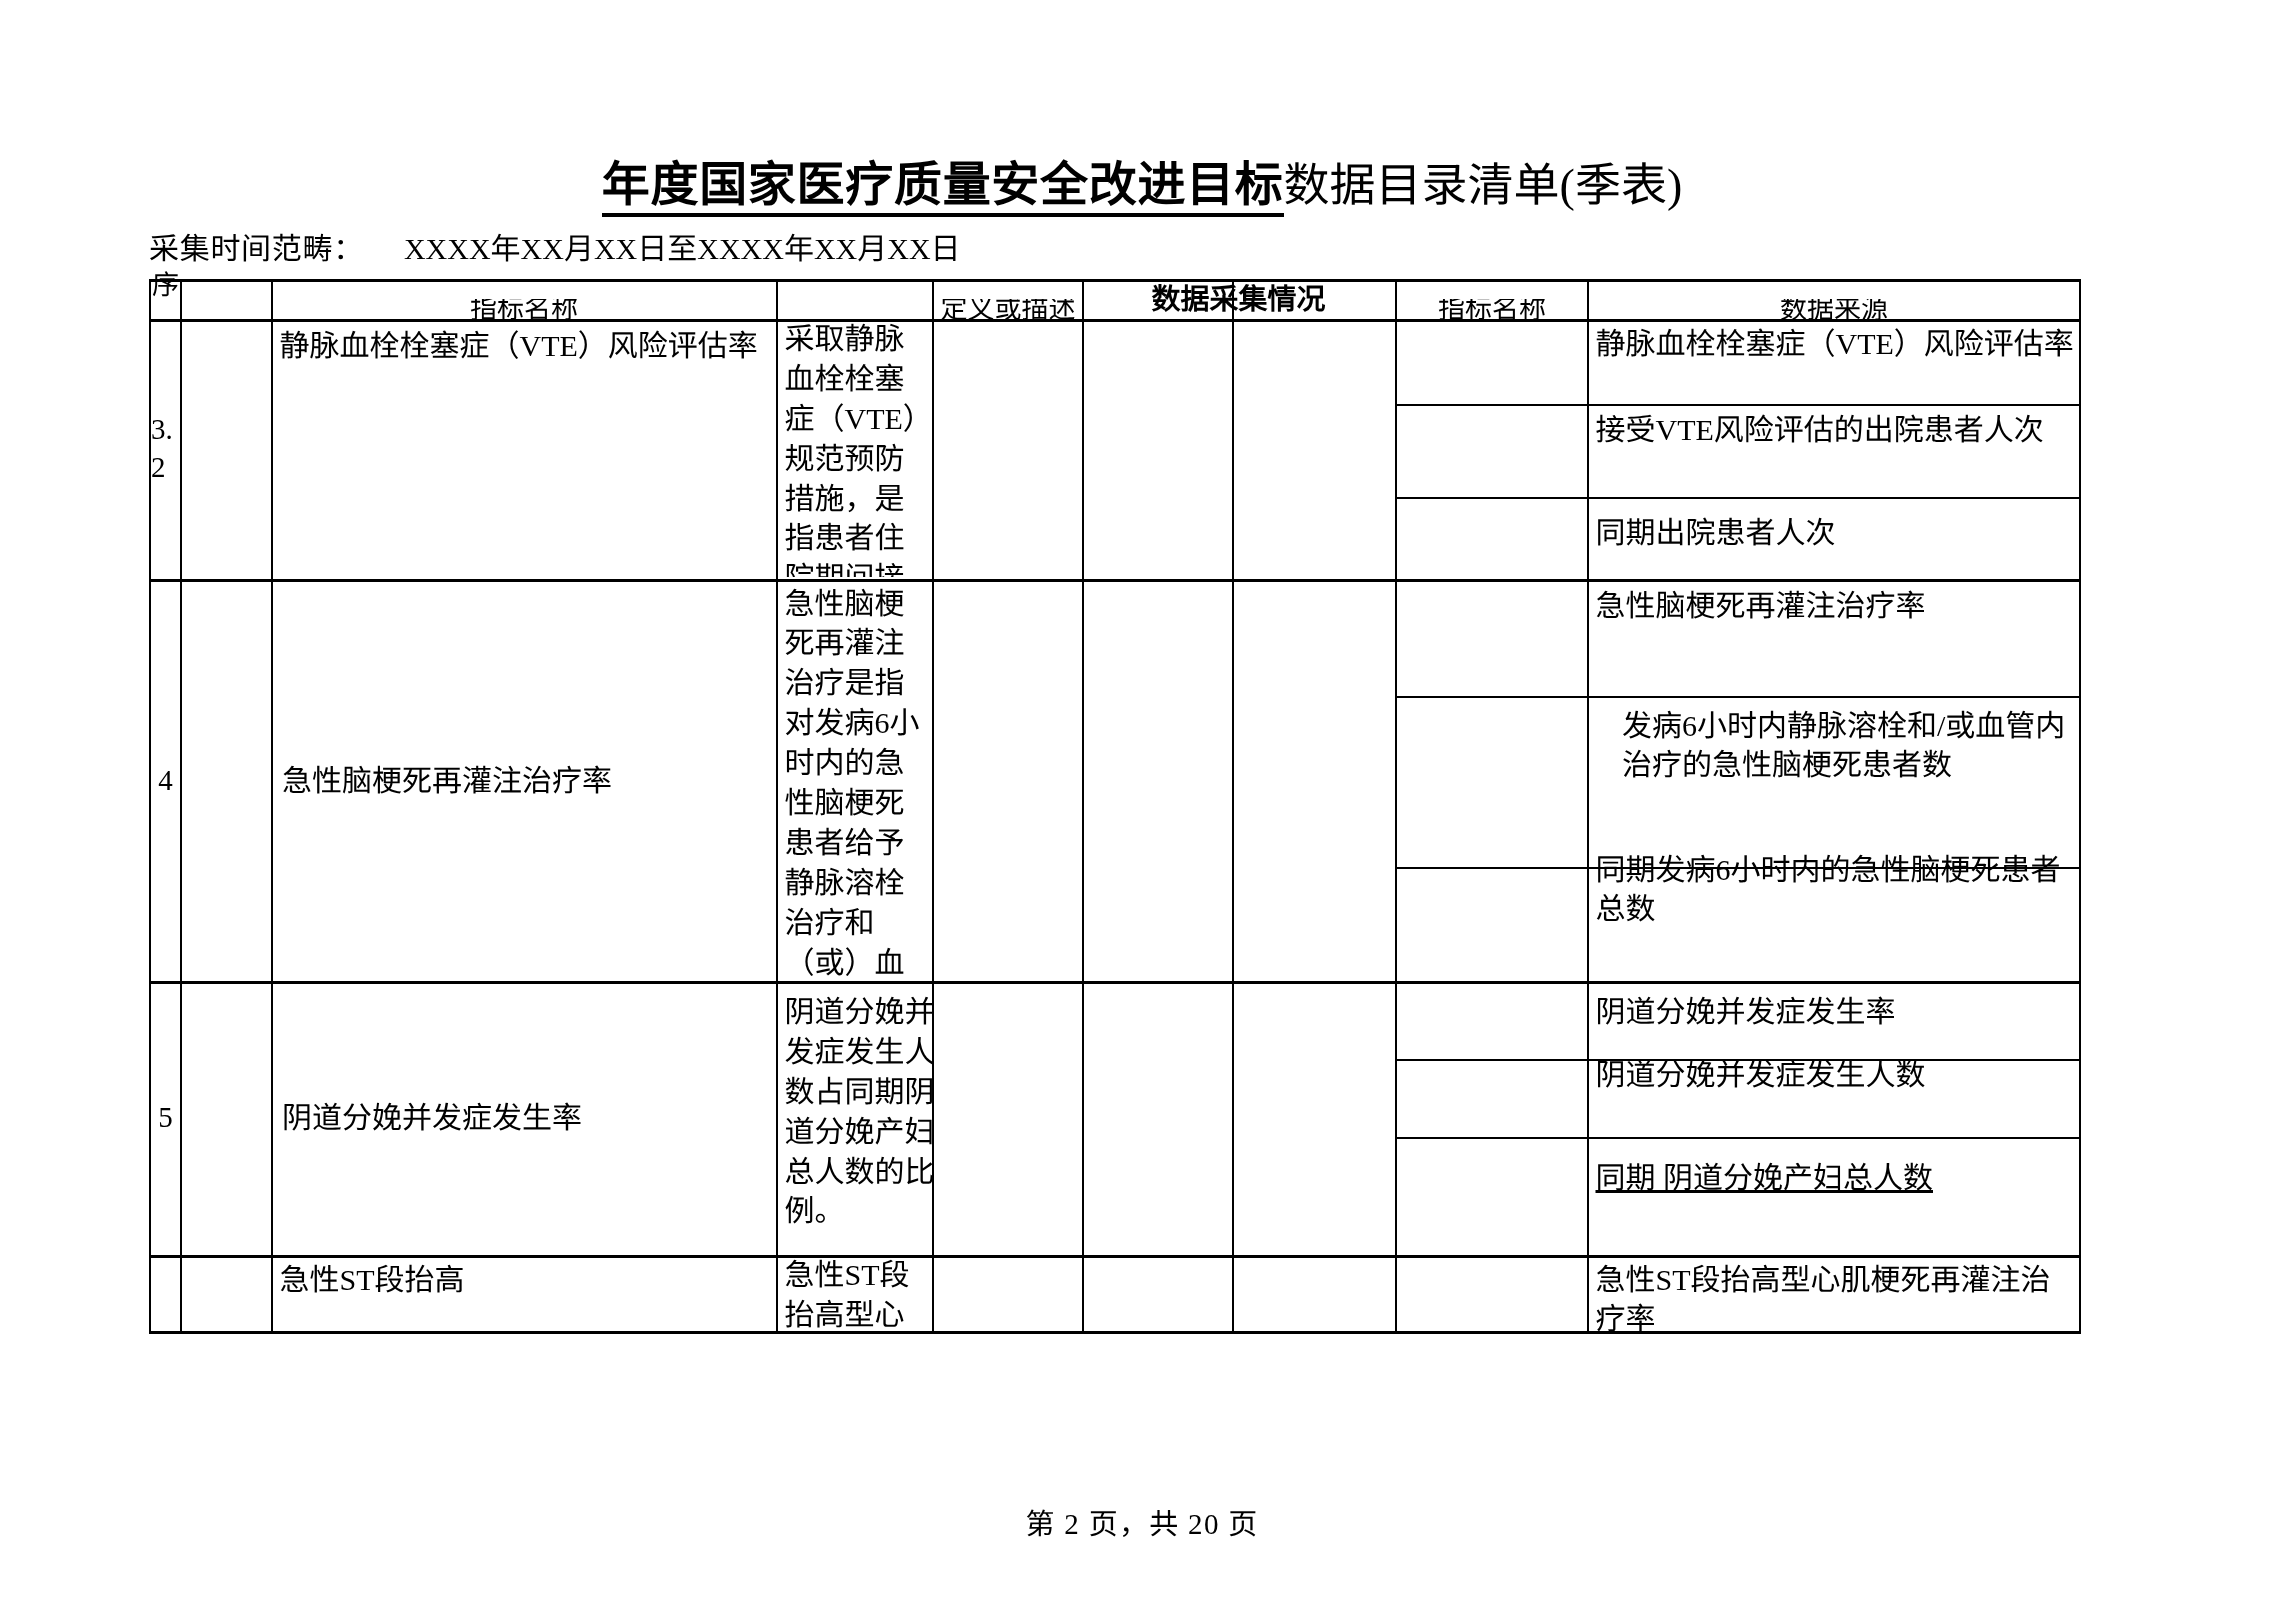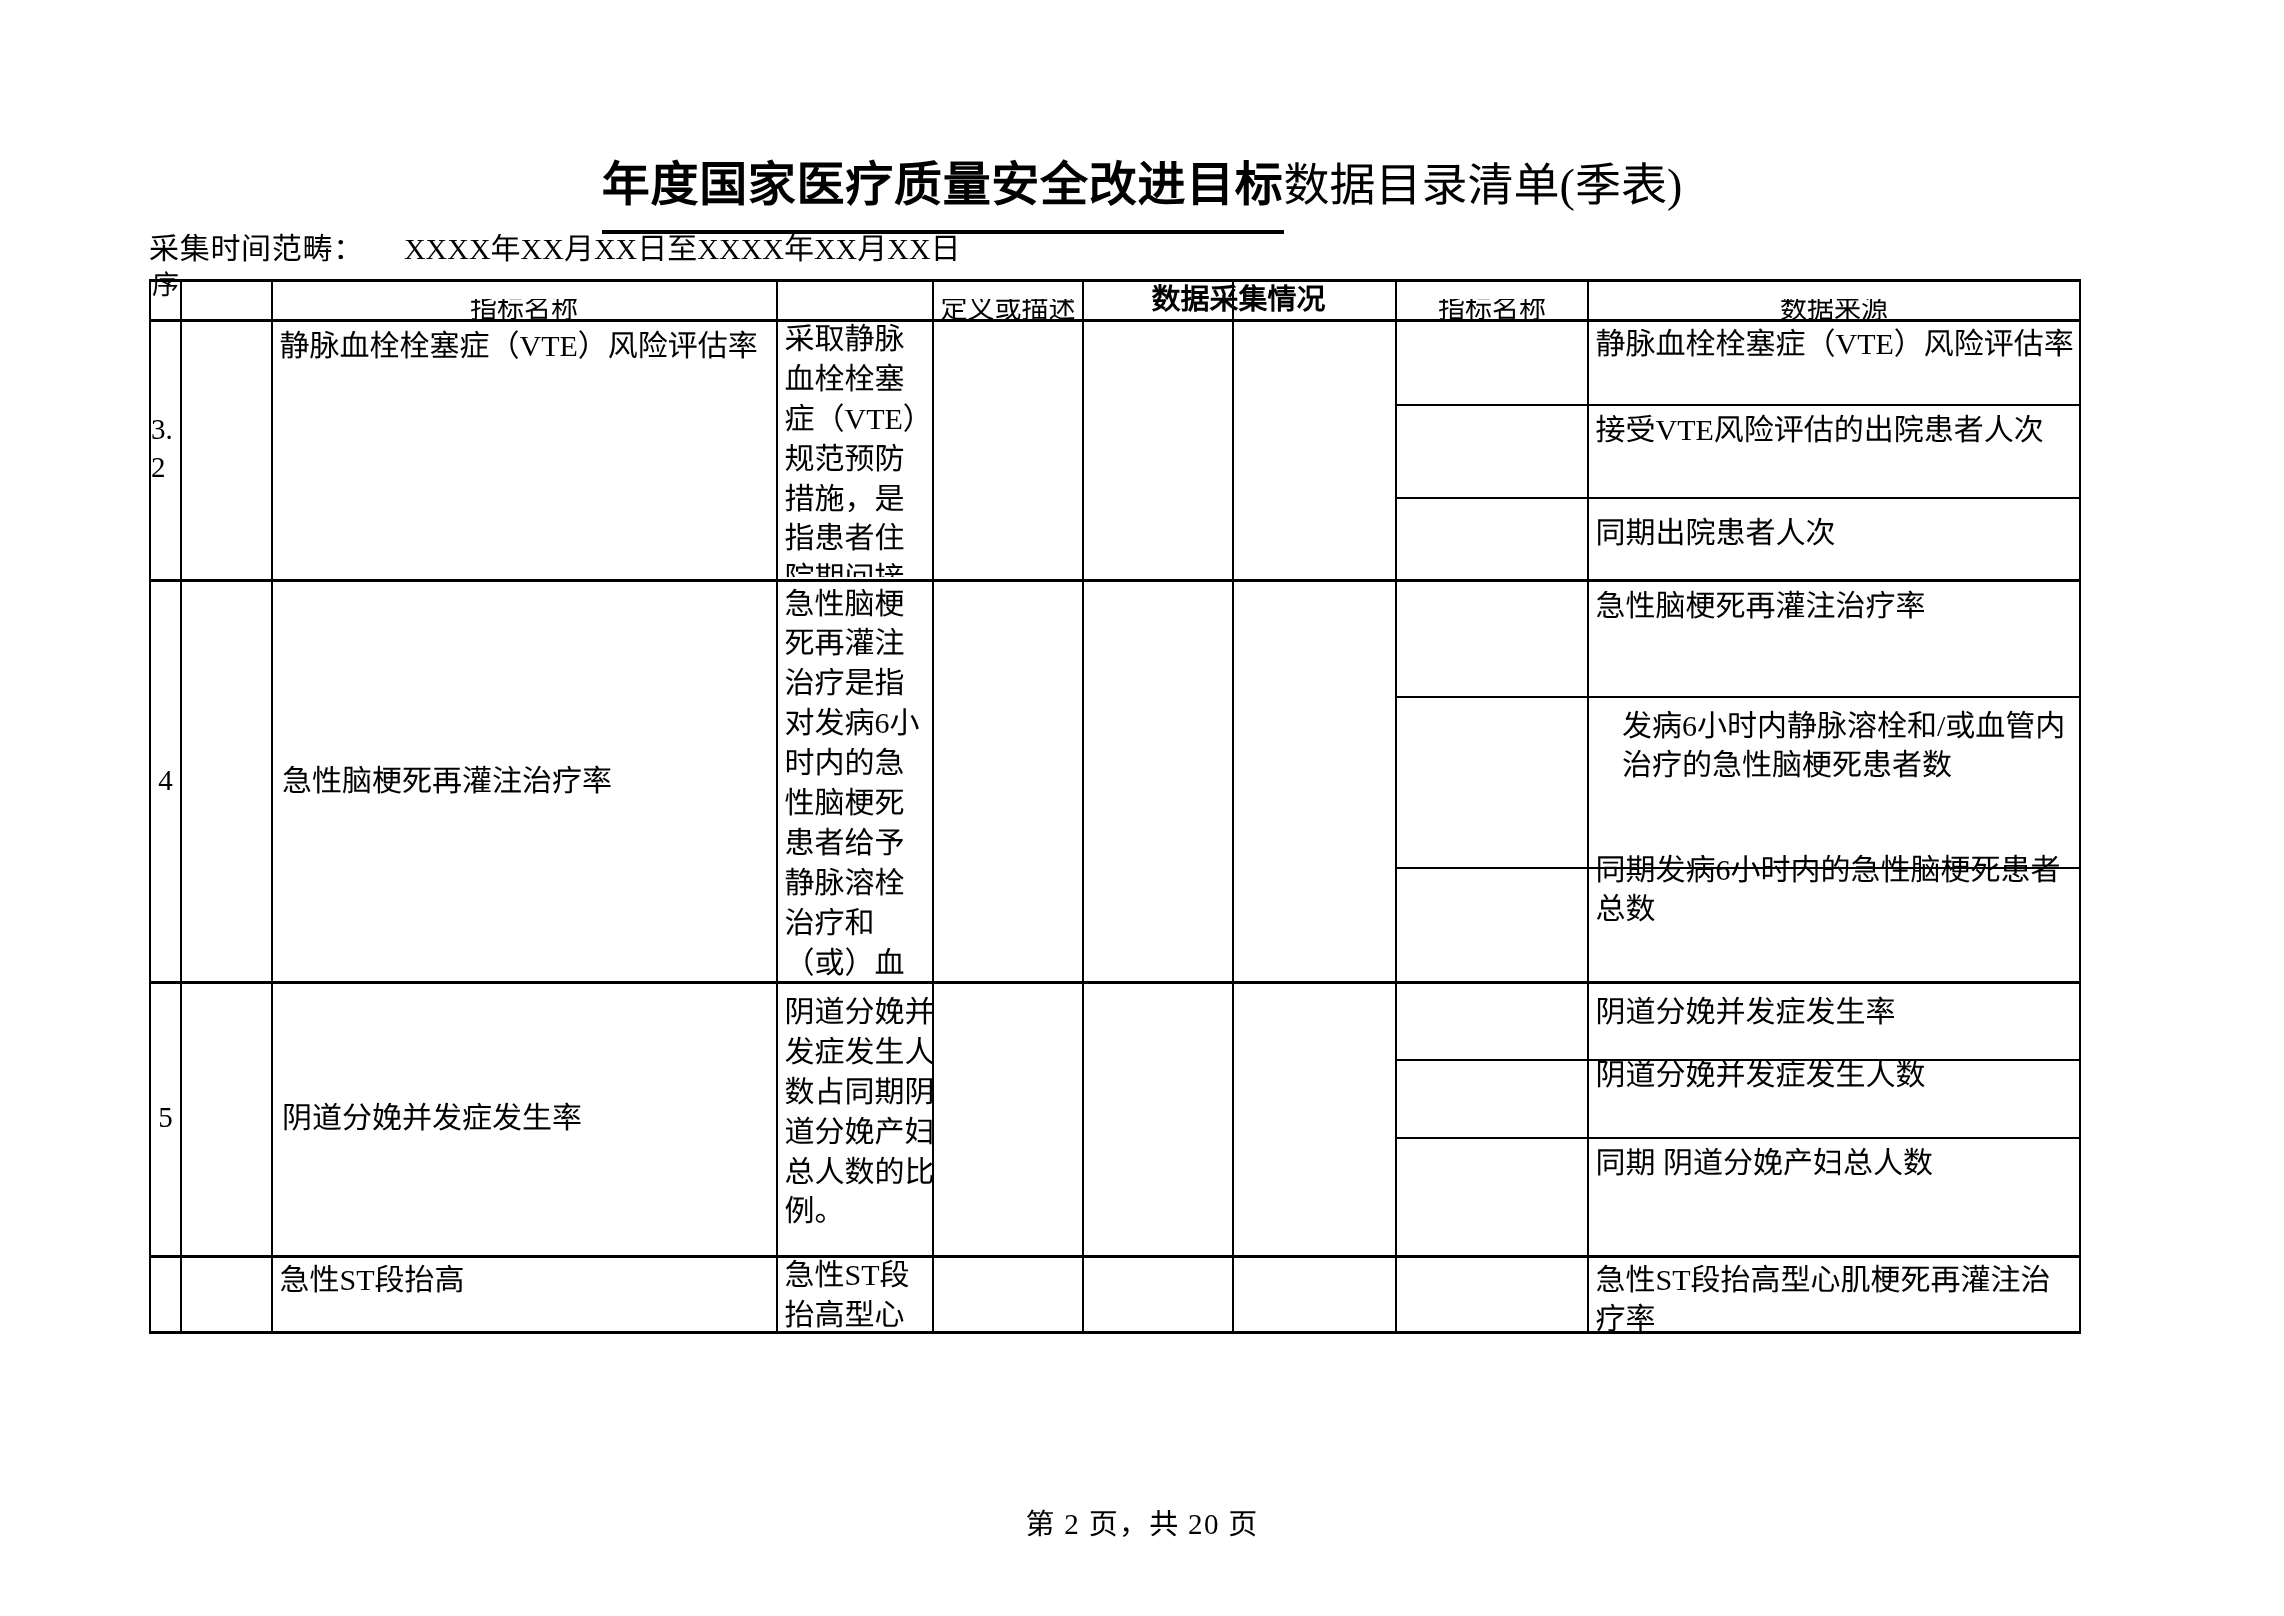--- a/index.html
+++ b/index.html
@@ -24,21 +24,21 @@
     top: 145px;
     width: 2284px;
     text-align: center;
     white-space: nowrap;
   }
   .title-bold {
     font-size: 48px;
     font-weight: bold;
     letter-spacing: 0.7px;
     border-bottom: 4.6px solid #000;
-    padding-bottom: 19px;
+    padding-bottom: 2px;
   }
   .title-rest {
     font-size: 46px;
     font-weight: normal;
     letter-spacing: 0px;
   }
 
   
   #subtitle-block {
     position: absolute;
@@ -199,21 +199,21 @@
   <div class="cell" style="left:935px; top:704px; width:148px; height:270px;"></div>
   <div class="cell" style="left:1085px; top:704px; width:160px; height:270px;"></div>
 
   <div class="cell" style="left:1248px; top:704px; width:190px; height:76px;"></div>
   <div class="cell" style="left:1440px; top:704px; width:490px; height:76px; font-size:30px; line-height:1.30; padding-top:9px;">阴道分娩并发症发生率</div>
 
   <div class="cell" style="left:1248px; top:782px; width:190px; height:76px;"></div>
   <div class="cell" style="left:1440px; top:782px; width:490px; height:76px; font-size:30px; line-height:1.30; padding-top:-3.9px; margin-top:-7.8px;">阴道分娩并发症发生人数</div>
 
   <div class="cell" style="left:1248px; top:860px; width:190px; height:115px;"></div>
-  <div class="cell" style="left:1440px; top:860px; width:554px; height:115px; font-size:30px; line-height:1.30; padding-top:4px;">同期  阴道分娩产妇总人数</div>
+  <div class="cell" style="left:1440px; top:860px; width:554px; height:115px; font-size:30px; line-height:1.30; padding-top:19px;text-decoration:underline;">同期  阴道分娩产妇总人数</div>
 
   <div class="cell mid" style="left:2px; top:978px; width:29px; height:74px; font-size:29px;"></div>
 
   <div class="cell" style="left:124px; top:978px; width:502px; height:74px; font-size:30px; line-height:1.33; padding-top:2.6px;">急性ST段抬高</div>
 
   <div class="cell" style="left:629px; top:976px; width:154px; height:76px; font-size:30px; line-height:1.33; padding-top:0px;">急性ST段抬高型心肌梗死再灌注治疗是指对发病12小时</div>
 
   <div class="cell" style="left:935px; top:978px; width:148px; height:74px;"></div>
   <div class="cell" style="left:1085px; top:978px; width:160px; height:74px;"></div>
 

